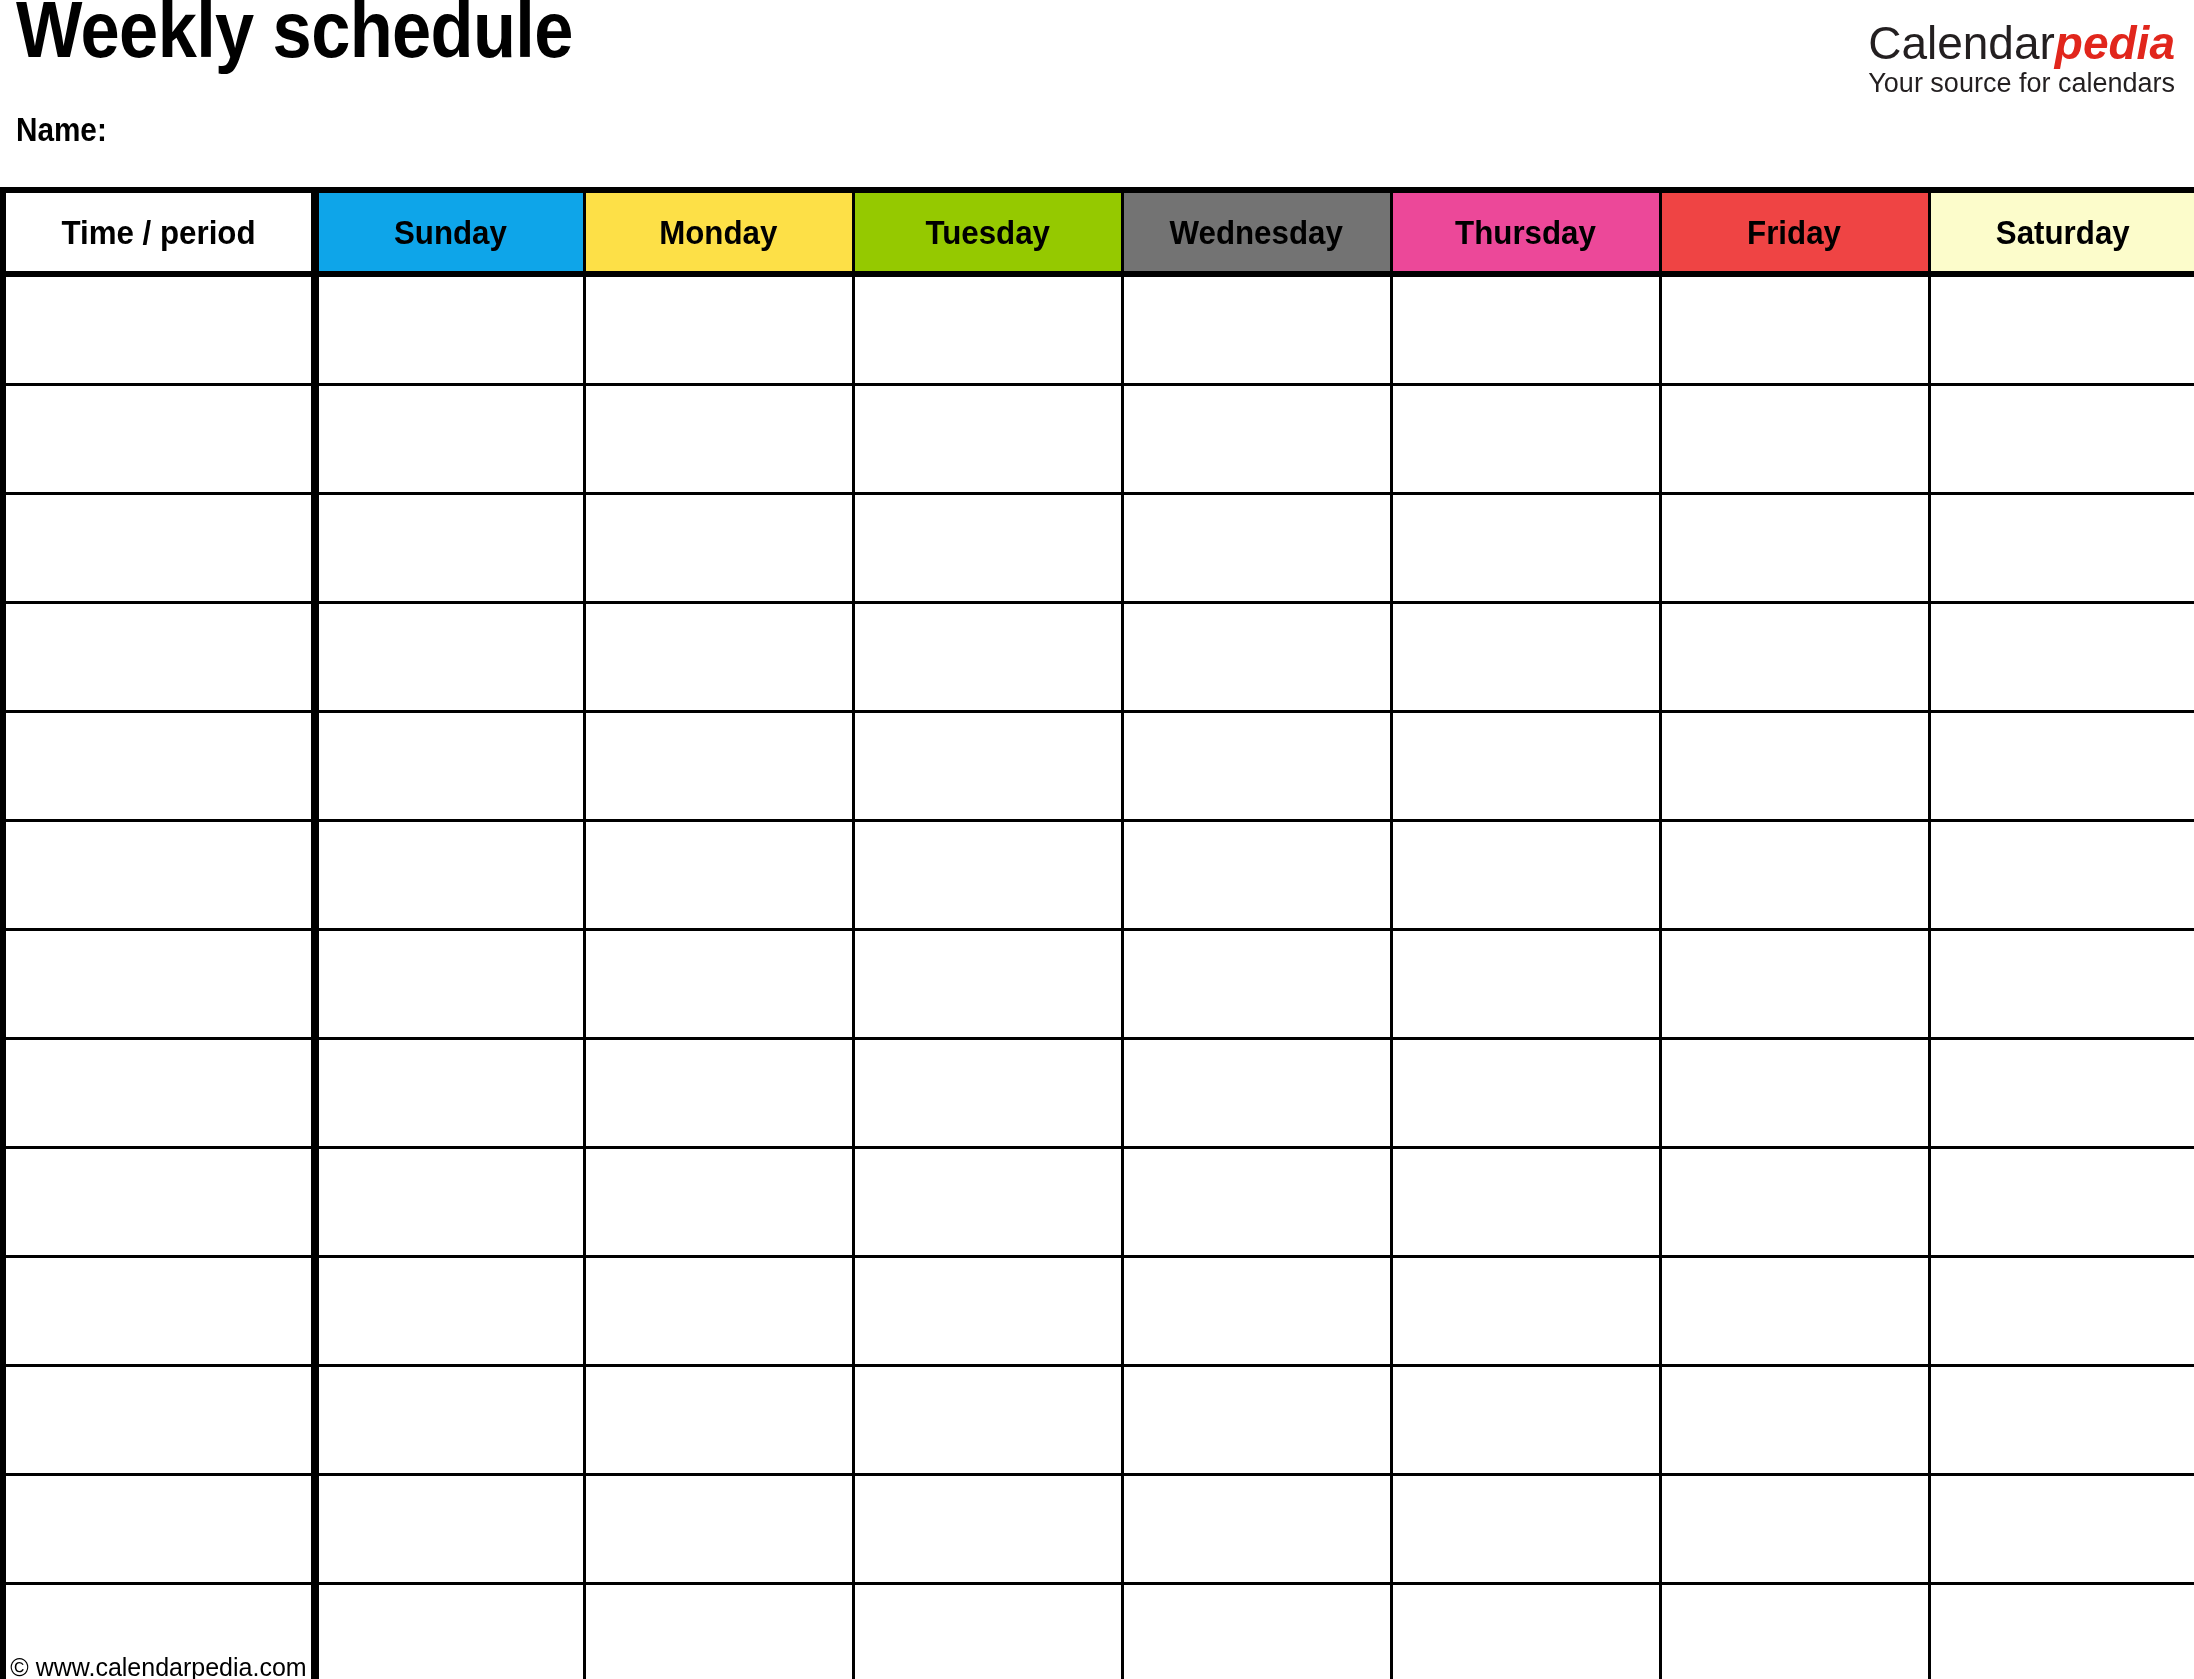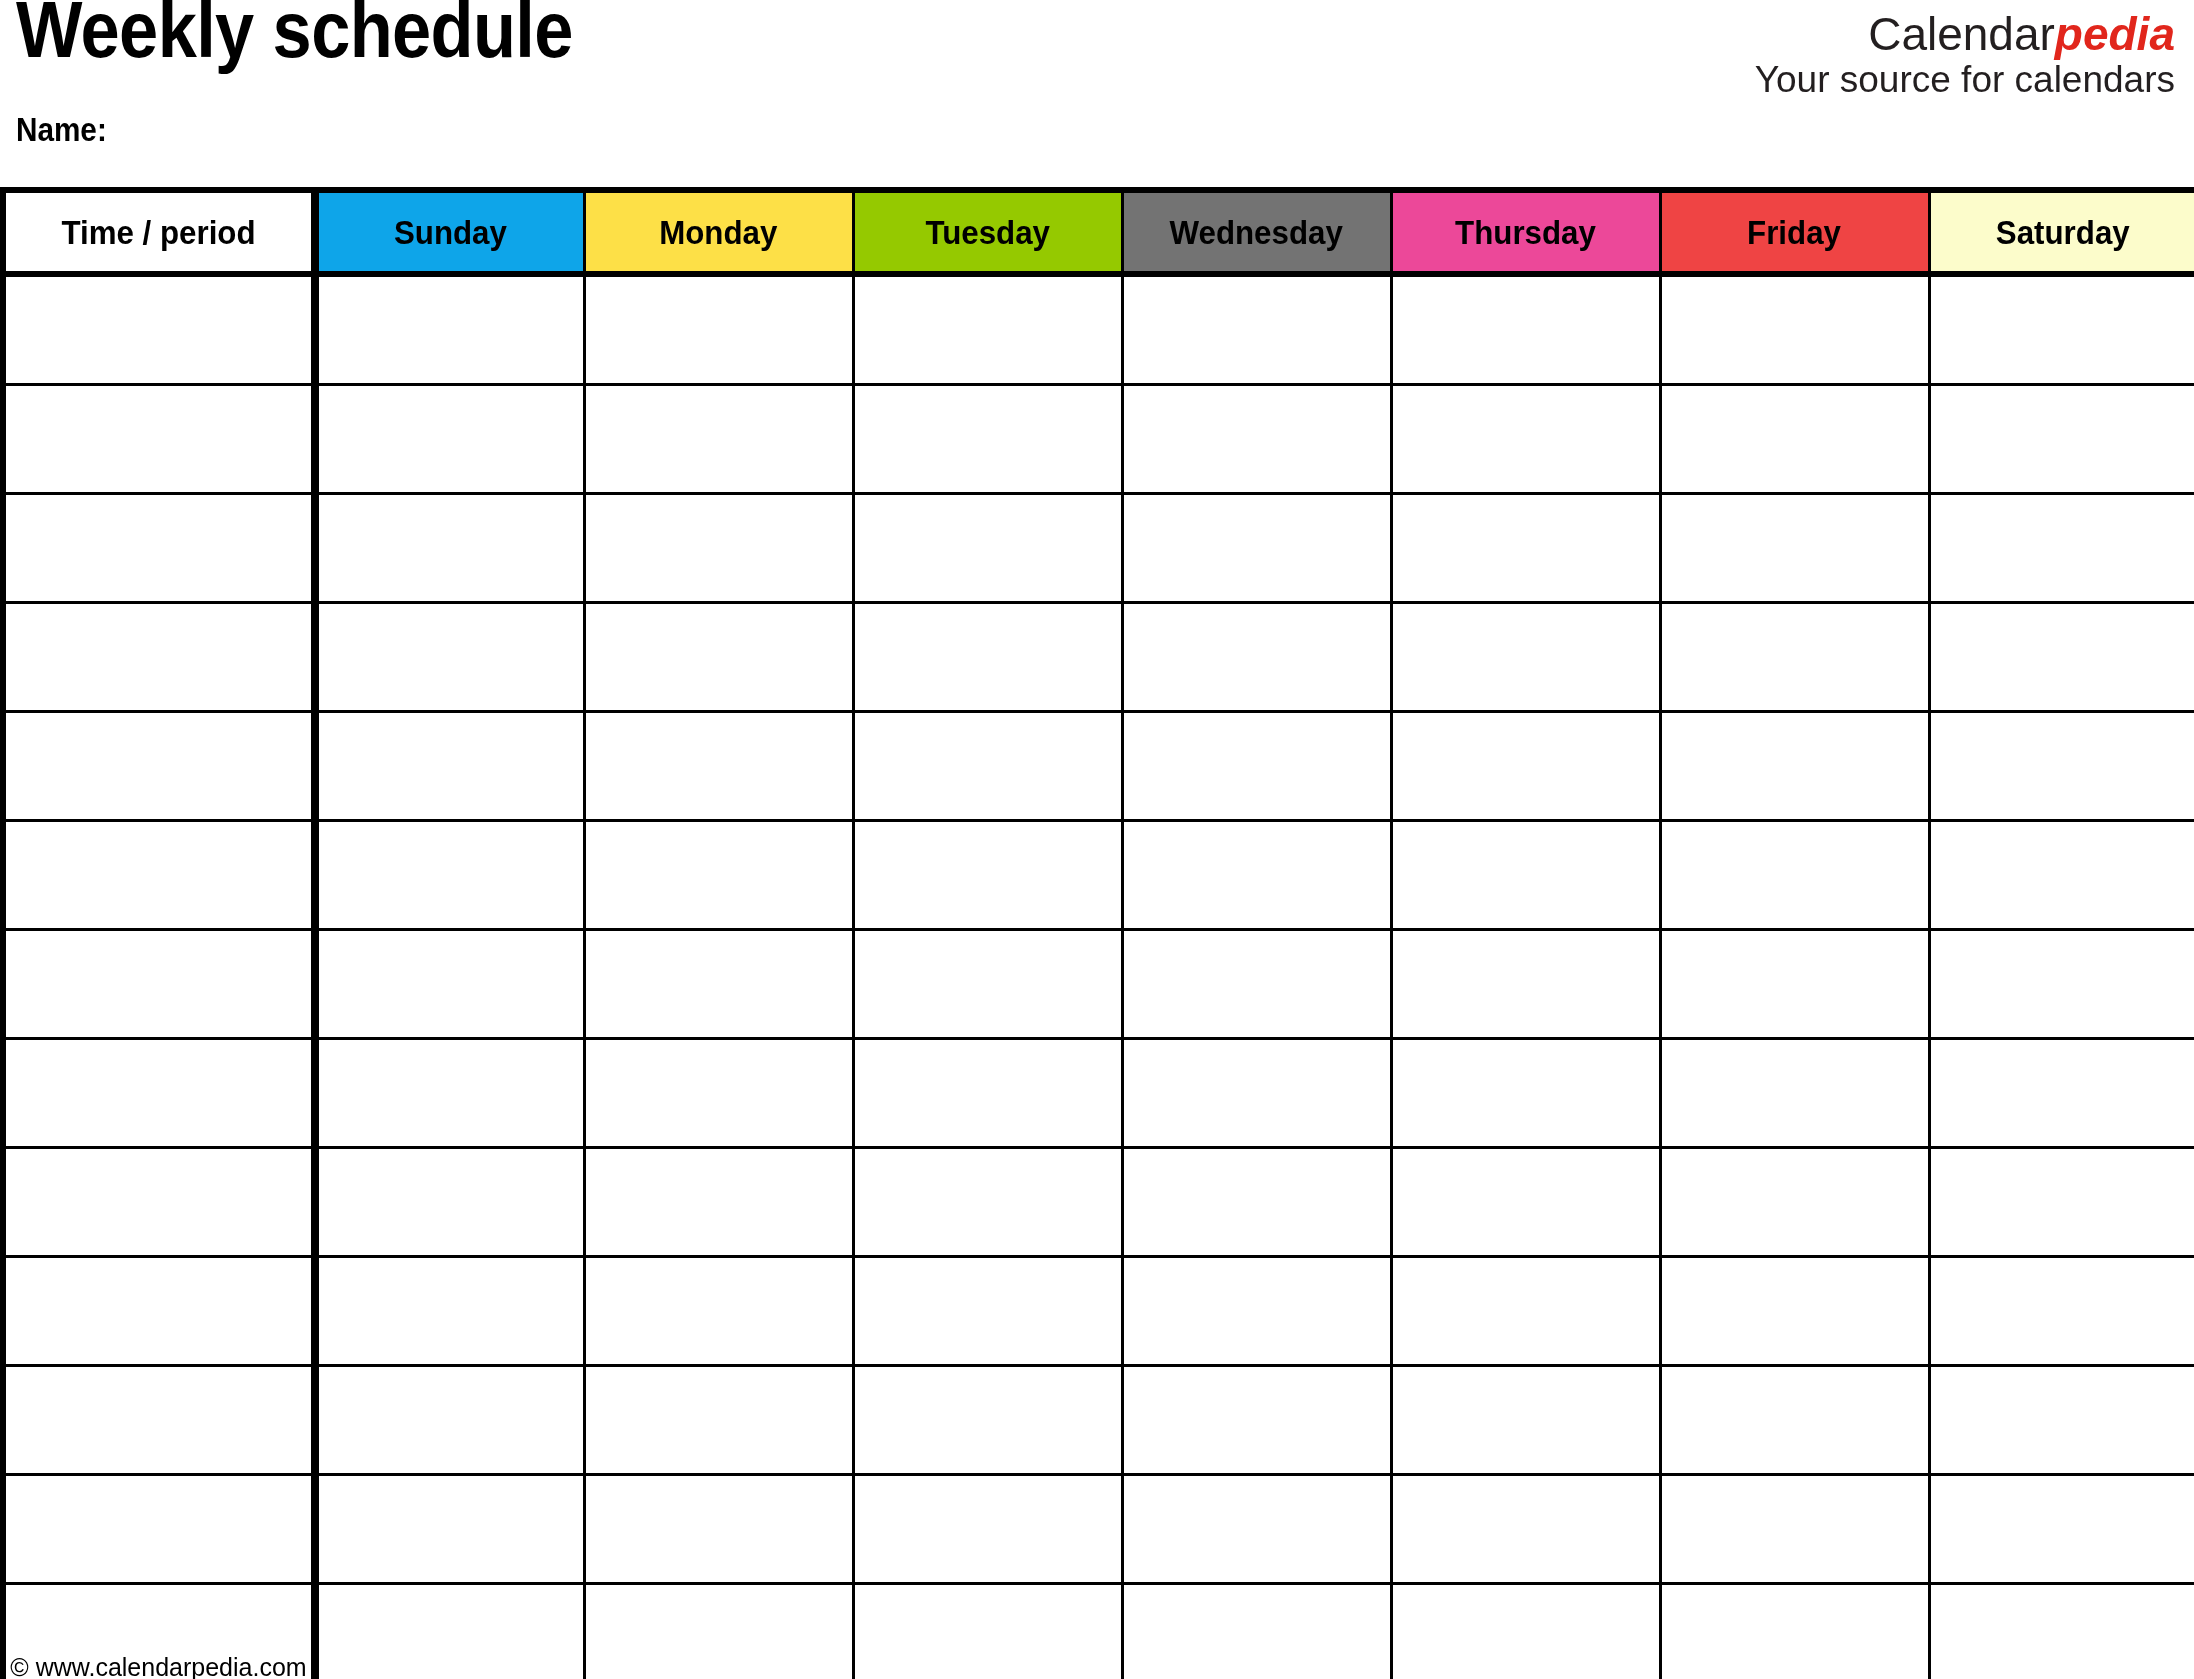--- a/index.html
+++ b/index.html
@@ -56,41 +56,41 @@
     color: #000000;
     transform: scaleX(0.90);
     transform-origin: left top;
     white-space: nowrap;
   }
 
   
   .brand {
     position: absolute;
     right: 19px;
-    top: 11px;
+    top: 20px;
     text-align: right;
     line-height: 1.0;
   }
   .brand-wordmark {
     font-size: 46px;
     white-space: nowrap;
     color: #1a1a1a;
     font-weight: normal;
   }
   .brand-part-1 {
     color: #231f20;
   }
   .brand-part-2 {
     color: #e1261c;
     font-weight: bold;
     font-style: italic;
   }
   .brand-tagline {
     margin-top: 4.4px;
-    font-size: 37px;
+    font-size: 27px;
     color: #231f20;
     white-space: nowrap;
     letter-spacing: 0px;
   }
 
   
   .schedule-wrap {
     position: absolute;
     left: 0px;
     top: 187px;

